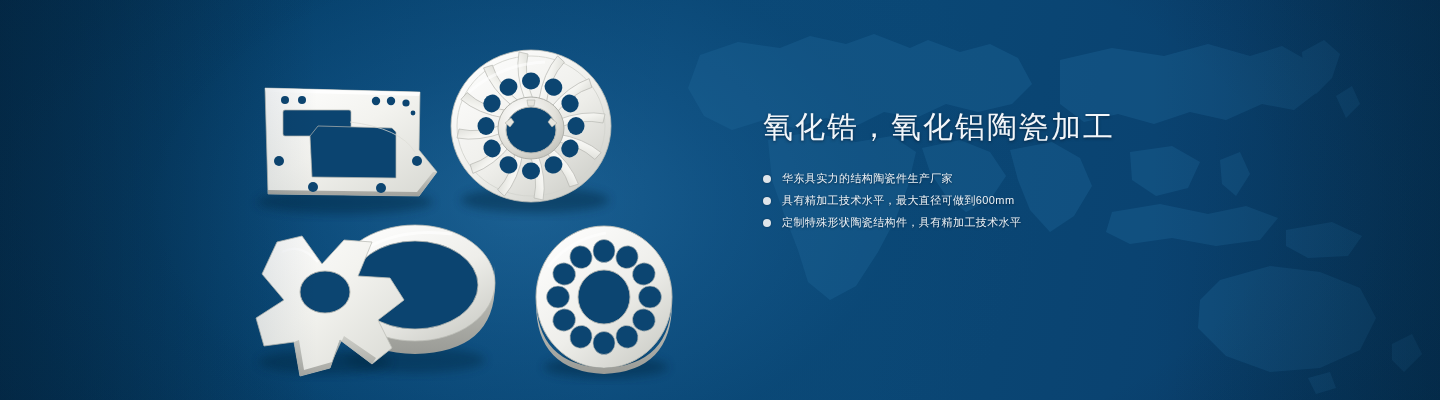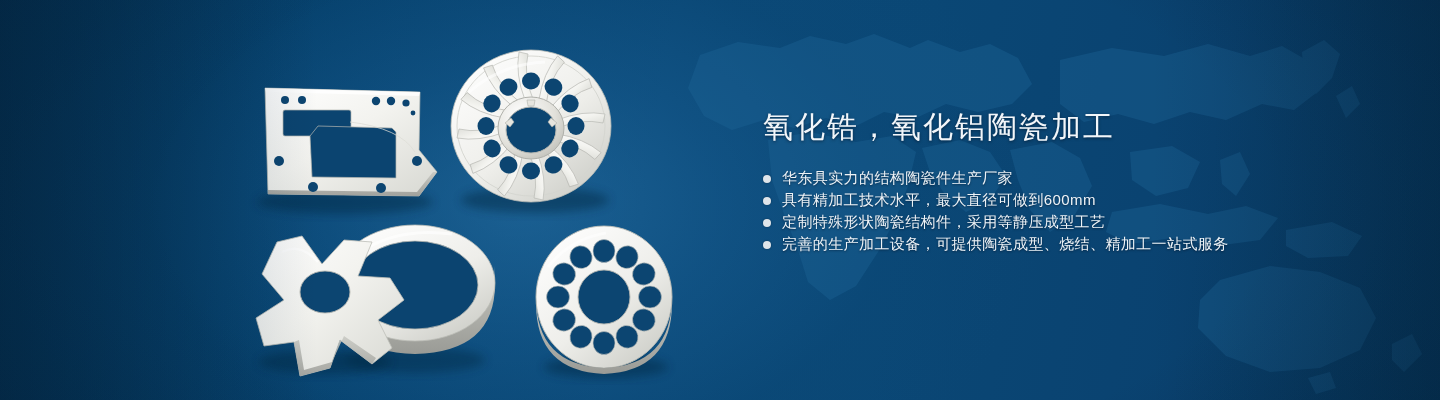--- a/index.html
+++ b/index.html
@@ -68,21 +68,21 @@
   }
   .dot{
     width:8px; height:8px;
     border-radius:50%;
     background:#dfe5ea;
     margin-right:11px;
     flex:0 0 auto;
     box-shadow:0 0 2px rgba(0,0,0,.35);
   }
   .btext{
-    font-size:15px;
+    font-size:11px;
     color:#eef3f7;
     letter-spacing:.4px;
     white-space:nowrap;
     text-shadow:0 1px 2px rgba(0,10,24,.5);
   }
 </style>
 </head>
 <body>
 
 <div class="banner">
@@ -355,22 +355,18 @@
       <li>
         <span class="dot"></span>
         <span class="btext">华东具实力的结构陶瓷件生产厂家</span>
       </li>
       <li>
         <span class="dot"></span>
         <span class="btext">具有精加工技术水平，最大直径可做到600mm</span>
       </li>
       <li>
         <span class="dot"></span>
-        <span class="btext">定制特殊形状陶瓷结构件，采用等静压成型工艺</span>
-      </li>
-      <li>
-        <span class="dot"></span>
-        <span class="btext">完善的生产加工设备，可提供陶瓷成型、烧结、精加工一站式服务</span>
+        <span class="btext">定制特殊形状陶瓷结构件，具有精加工技术水平</span>
       </li>
     </ul>
   </div>
 
 </div>
 
 </body></html>

